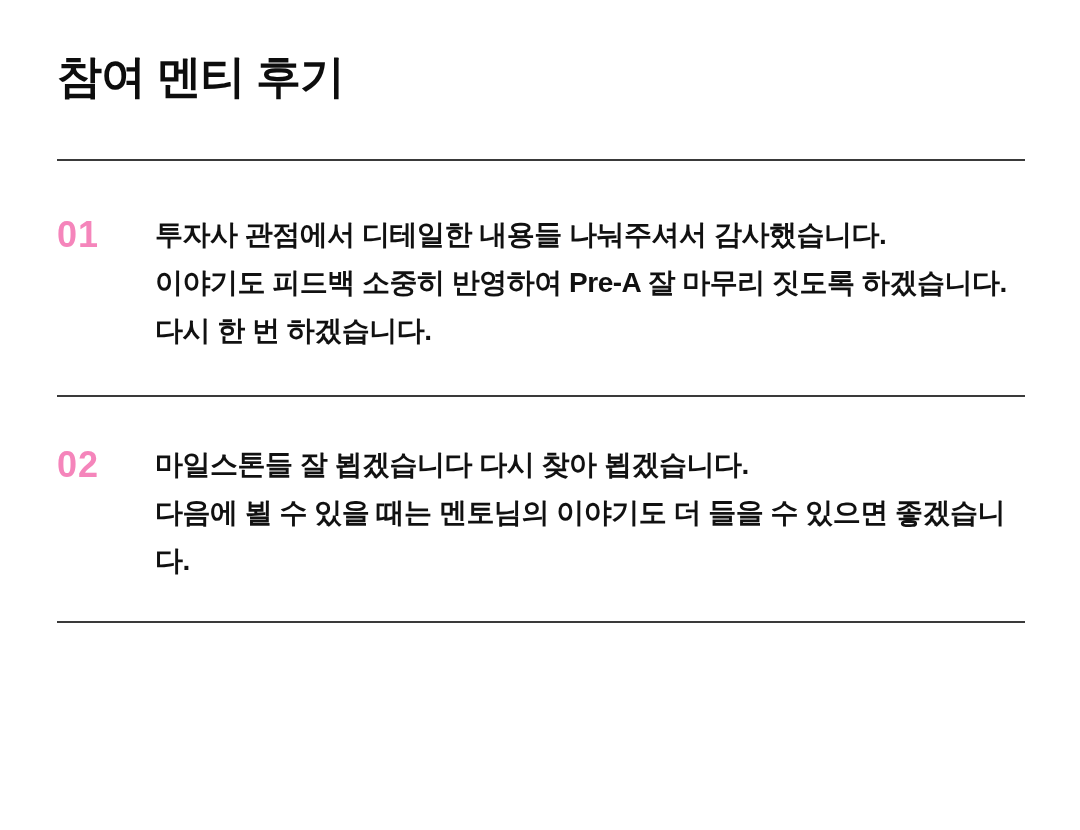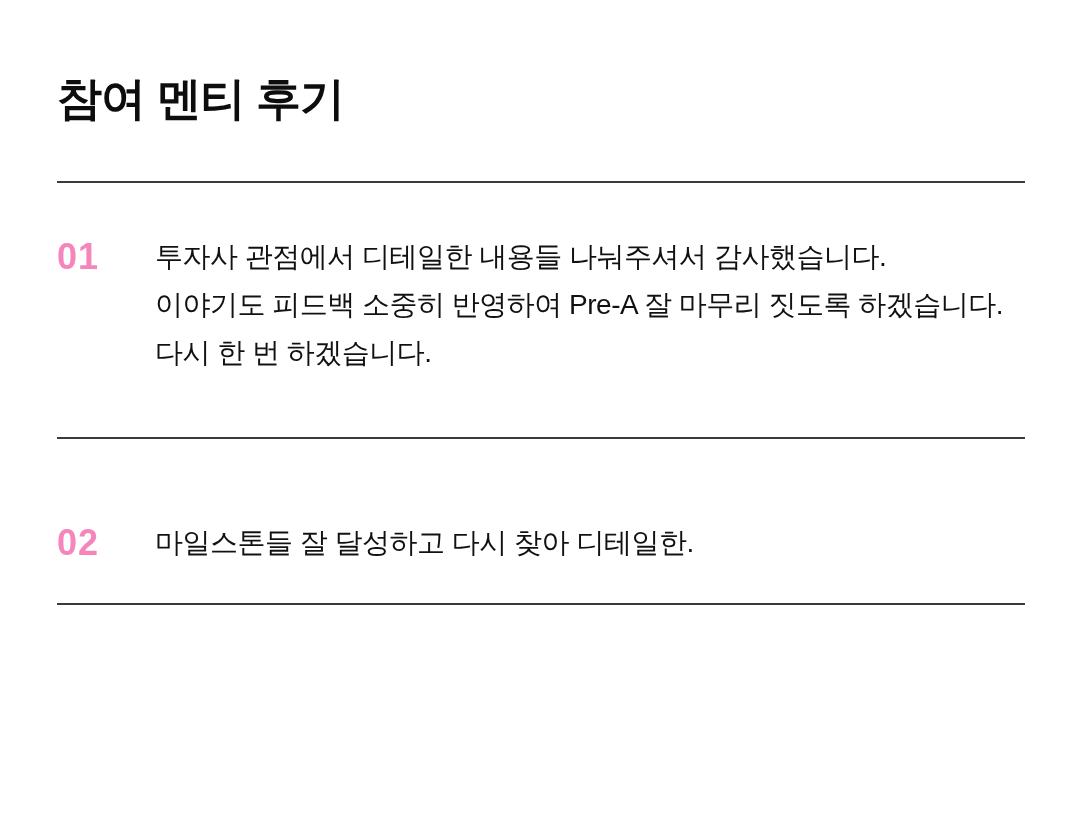--- a/index.html
+++ b/index.html
@@ -10,54 +10,54 @@
     font-family: "Liberation Sans", "DejaVu Sans", sans-serif;
     overflow: hidden;
   }
   .page {
     width: 1080px;
     height: 830px;
     padding: 0 55px 0 57px;
     background: #ffffff;
   }
   .page-title {
-    padding-top: 72px;
+    padding-top: 50px;
     font-size: 45px;
     line-height: 54px;
     font-weight: 800;
     letter-spacing: -1px;
     color: #0d0d0d;
   }
   .title-gap { height: 55px; }
   .divider {
     border: none;
     border-top: 2px solid #3a3a3a;
     width: 100%;
     height: 0;
   }
   .review-section {
     display: flex;
     align-items: flex-start;
   }
-  .review-section.s1 { padding: 50px 0 60px; }
-  .review-section.s2 { padding: 80px 0 36px; }
+  .review-section.s1 { padding: 50px 0 40px; }
+  .review-section.s2 { padding: 44px 0 36px; }
   .review-section.s3 { padding: 43px 0 44px; }
   .review-number {
     flex: 0 0 98px;
     font-size: 36px;
     line-height: 48px;
     font-weight: 800;
     letter-spacing: 1px;
     color: #f585bb;
   }
   .review-text {
     flex: 1;
     font-size: 28px;
     line-height: 48px;
-    font-weight: 400;
+    font-weight: 700;
     letter-spacing: -0.5px;
     color: #111111;
   }
   .review-line { display: block; }
 </style>
 </head>
 <body>
 
 <div class="page">
 
@@ -73,21 +73,22 @@
       <span class="review-line">이야기도 피드백 소중히 반영하여 Pre-A 잘 마무리 짓도록 하겠습니다.</span>
       <span class="review-line">다시 한 번 하겠습니다.</span>
     </div>
   </section>
 
   <hr class="divider">
 
   <section class="review-section s2">
     <div class="review-number">02</div>
     <div class="review-text">
-      <span class="review-line">마일스톤들 잘 달성하고 다시 찾아 디테일한.</span>
+      <span class="review-line">마일스톤들 잘 뵙겠습니다 다시 찾아 뵙겠습니다.</span>
+      <span class="review-line">다음에 뵐 수 있을 때는 멘토님의 이야기도 더 들을 수 있으면 좋겠습니다.</span>
     </div>
   </section>
 
   <hr class="divider">
 
   <section class="review-section s3">
   </section>
 
 </div>
 

